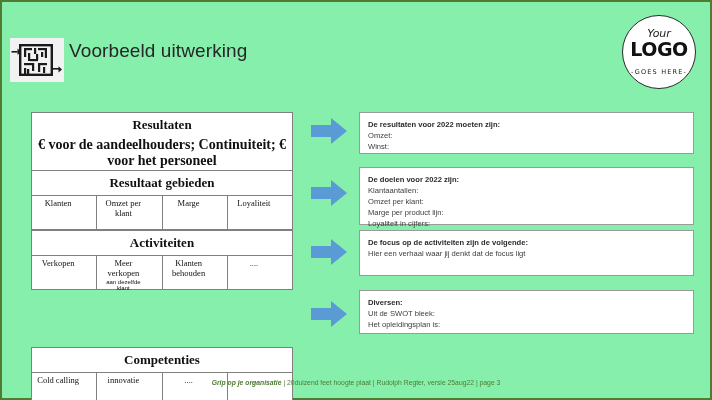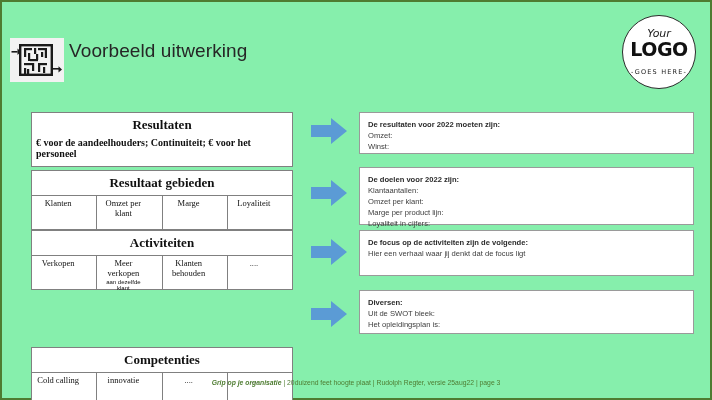--- a/index.html
+++ b/index.html
@@ -62,22 +62,22 @@
     box-sizing:border-box;background:#fff;
   }
   .lblock .ltitle{
     font-family:"Liberation Serif", serif;
     font-weight:bold;font-size:13px;color:#111;
     text-align:center;
     padding:4px 2px 4px 2px;
   }
   .lblock .lsub{
     font-family:"Liberation Serif", serif;
-    font-weight:bold;font-size:10px;color:#111;
-    text-align:left;padding:0 4px 7px 4px;
+    font-weight:bold;font-size:14px;color:#111;
+    text-align:center;padding:0 4px 7px 4px;
   }
   .lrow{display:flex;border-top:1px solid #808080;}
   .lcell{
     flex:1 1 0;min-width:0;
     border-right:1px solid #808080;
     padding:3px 14px 4px 2px;
     text-align:center;
     font-family:"Liberation Serif", serif;
     font-size:8.5px;color:#111;
     line-height:1.15;

